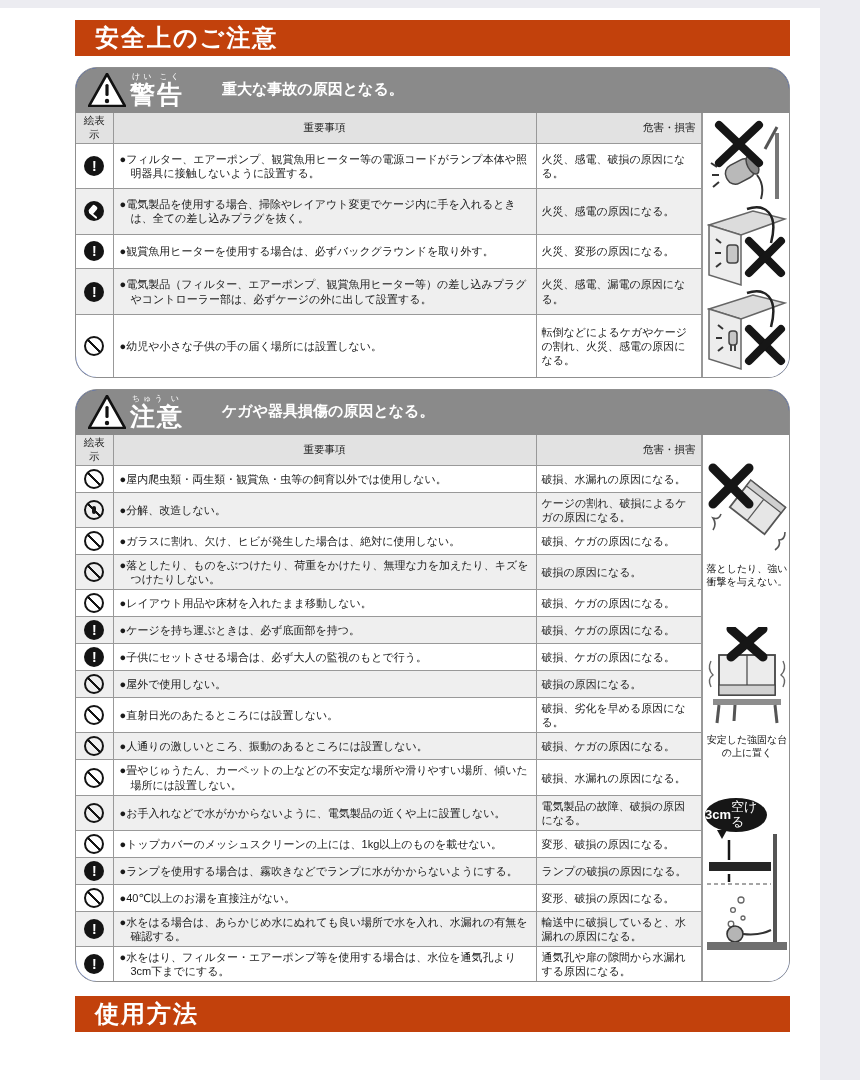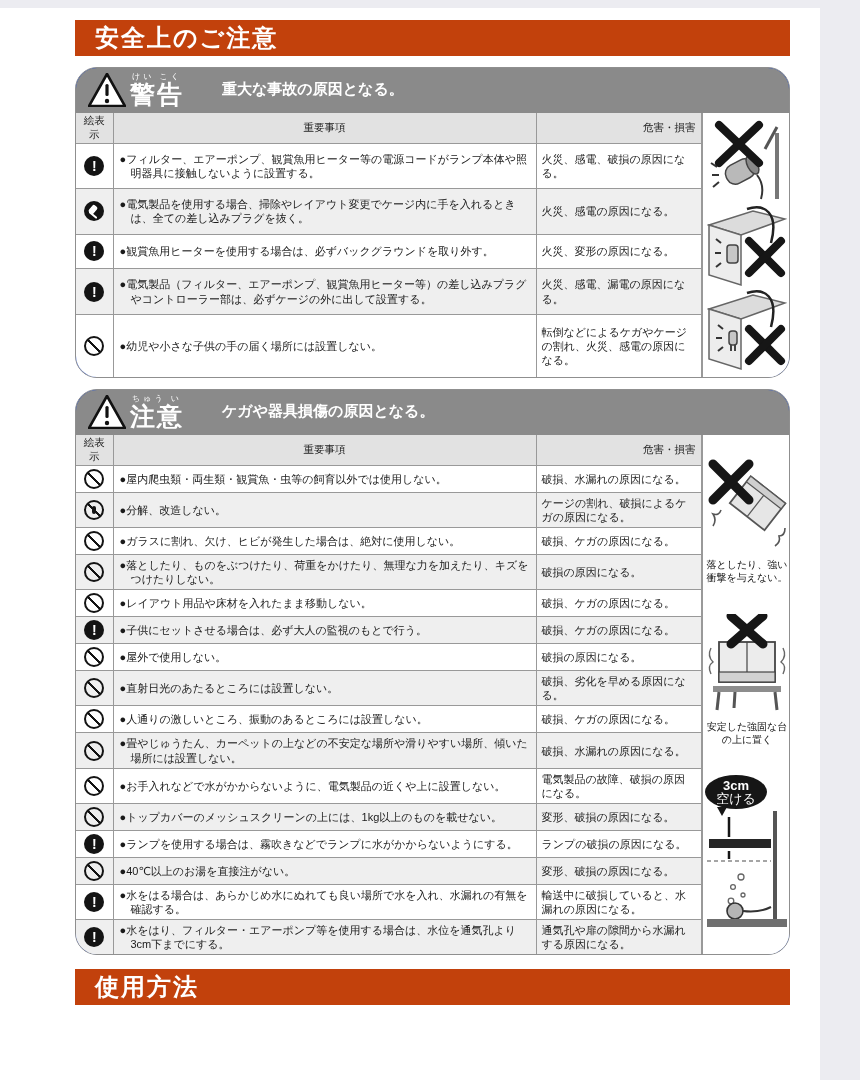--- a/index.html
+++ b/index.html
@@ -58,21 +58,21 @@
     background:#fff; border-radius:2px; transform:rotate(40deg); }
   .icon-unplug::after { content:""; position:absolute; left:4px; top:13px; width:10px; height:2px;
     background:#fff; border-radius:1px; transform:rotate(40deg); }
   .icon-no-disassemble { border:2px solid #141414;
     background:linear-gradient(45deg,transparent 45%,#141414 45%,#141414 55%,transparent 55%); }
   .icon-no-disassemble::after { content:""; position:absolute; left:6px; top:4px; width:4px;
     height:8px; background:#141414; border-radius:2px; }
 
   
   .balloon { position:relative; width:62px; height:34px; background:#161616; border-radius:50%;
-    display:flex; flex-direction:column; align-items:center; justify-content:center;
+    display:flex; align-items:center; justify-content:center;
     margin-bottom:2px; }
   .balloon::after { content:""; position:absolute; left:12px; bottom:-7px; width:0; height:0;
     border-left:5px solid transparent; border-right:5px solid transparent;
     border-top:9px solid #161616; }
   .balloon .b-val { color:#fff; font-weight:bold; font-size:13px; line-height:1; }
   .balloon .b-lab { color:#fff; font-size:13px; line-height:1.1; }
 </style>
 </head>
 <body>
 
@@ -219,20 +219,25 @@
             <td class="c-haz">破損、ケガの原因になる。</td>
           </tr>
           <tr>
             <td class="c-sym"><span class="icn icon-prohibition"></span></td>
             <td class="c-item">●落としたり、ものをぶつけたり、荷重をかけたり、無理な力を加えたり、キズをつけたりしない。</td>
             <td class="c-haz">破損の原因になる。</td>
           </tr>
           <tr>
             <td class="c-sym"><span class="icn icon-prohibition"></span></td>
             <td class="c-item">●レイアウト用品や床材を入れたまま移動しない。</td>
+            <td class="c-haz">破損、ケガの原因になる。</td>
+          </tr>
+          <tr>
+            <td class="c-sym"><span class="icn icon-mandatory"></span></td>
+            <td class="c-item">●ケージを持ち運ぶときは、必ず底面部を持つ。</td>
             <td class="c-haz">破損、ケガの原因になる。</td>
           </tr>
           <tr>
             <td class="c-sym"><span class="icn icon-mandatory"></span></td>
             <td class="c-item">●子供にセットさせる場合は、必ず大人の監視のもとで行う。</td>
             <td class="c-haz">破損、ケガの原因になる。</td>
           </tr>
           <tr>
             <td class="c-sym"><span class="icn icon-prohibition"></span></td>
             <td class="c-item">●屋外で使用しない。</td>

